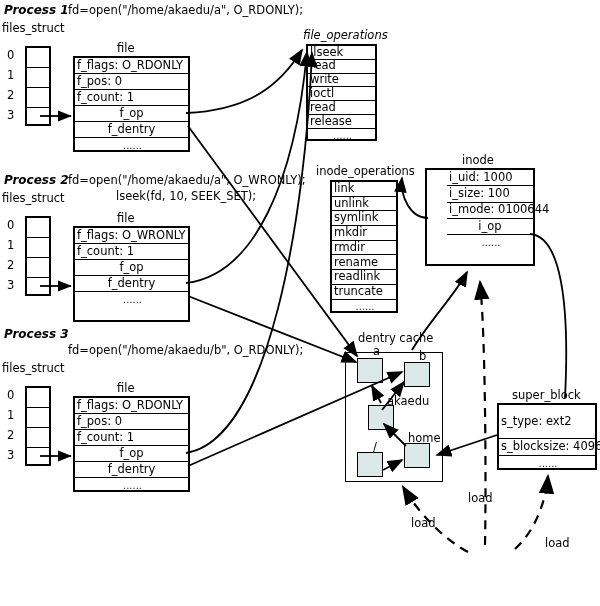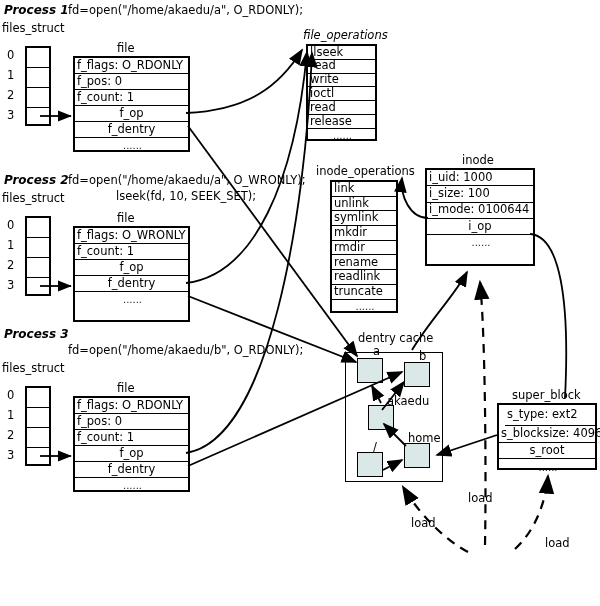--- a/index.html
+++ b/index.html
@@ -147,33 +147,32 @@
     <div class="row" style="height:14.7px;">symlink</div>
     <div class="row" style="height:14.7px;">mkdir</div>
     <div class="row" style="height:14.7px;">rmdir</div>
     <div class="row" style="height:14.7px;">rename</div>
     <div class="row" style="height:14.7px;">readlink</div>
     <div class="row" style="height:14.7px;">truncate</div>
     <div class="row dots" style="height:14.7px;">......</div>
   </div>
 
   <div class="boxlabel" style="left:462px;top:153px;">inode</div>
-  <div class="struct" style="left:425px;top:168px;width:110px;height:98px;">
+  <div class="struct" style="left:425px;top:168px;width:110px;height:98px;padding-left:20px;">
     <div class="row" style="height:16.3px;">i_uid: 1000</div>
     <div class="row" style="height:16.3px;">i_size: 100</div>
     <div class="row" style="height:16.3px;">i_mode: 0100644</div>
     <div class="row ctr" style="height:16.3px;">i_op</div>
     <div class="row dots" style="height:16.3px;">......</div>
   </div>
 
   <div class="boxlabel" style="left:512px;top:388px;">super_block</div>
   <div class="struct" style="left:497px;top:403px;width:100px;height:67px;">
-    <div class="row" style="height:21px;margin-left:6px;">s_type: ext2</div>
+    <div class="row" style="height:34px;">s_type: ext2</div>
     <div class="row" style="height:16.7px;">s_blocksize: 4096</div>
-    <div class="row ctr" style="height:16.7px;">s_root</div>
     <div class="row dots" style="height:16.7px;">......</div>
   </div>
 
   <div class="boxlabel" style="left:358px;top:331px;">dentry cache</div>
   <div class="dcache" style="left:345px;top:352px;width:98px;height:130px;"></div>
 
   <div class="dnode" style="left:357px;top:358px;"></div>
   <div class="dlabel" style="left:373px;top:344px;">a</div>
 
   <div class="dnode" style="left:404px;top:362px;"></div>

